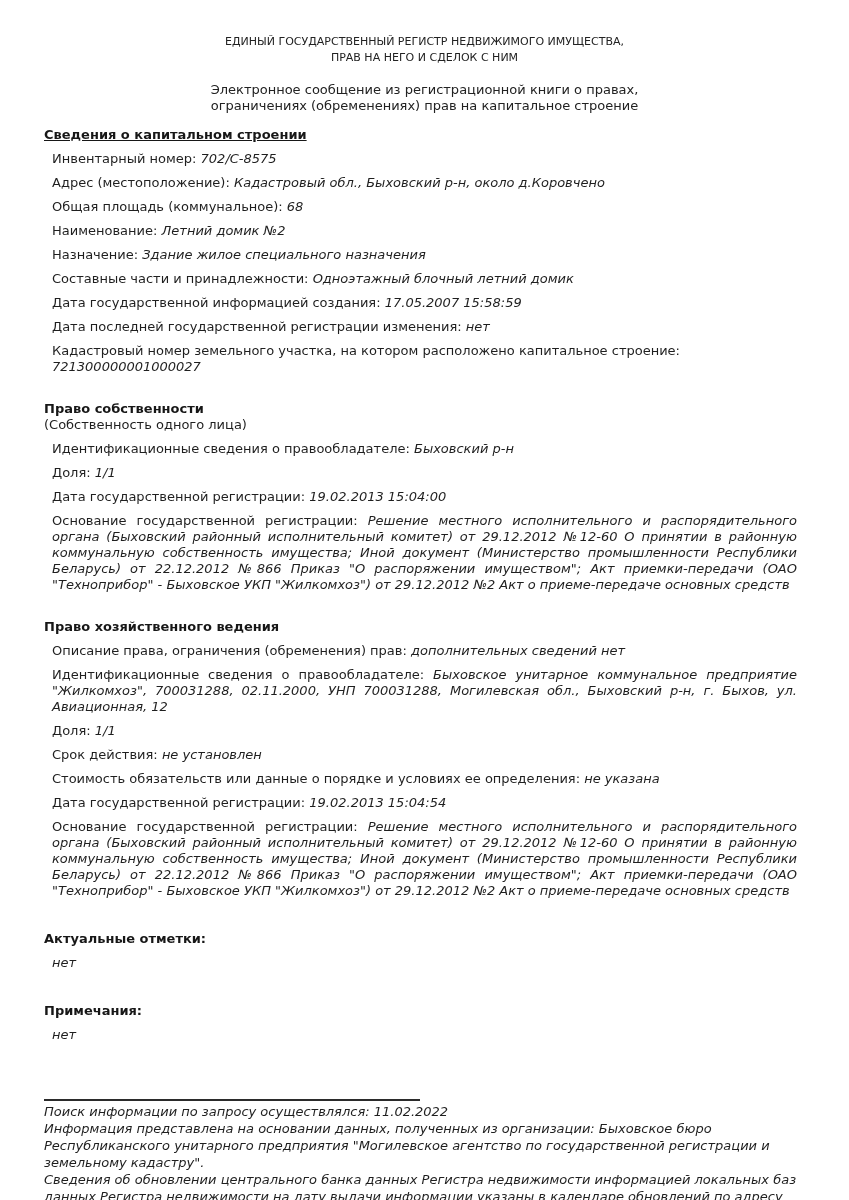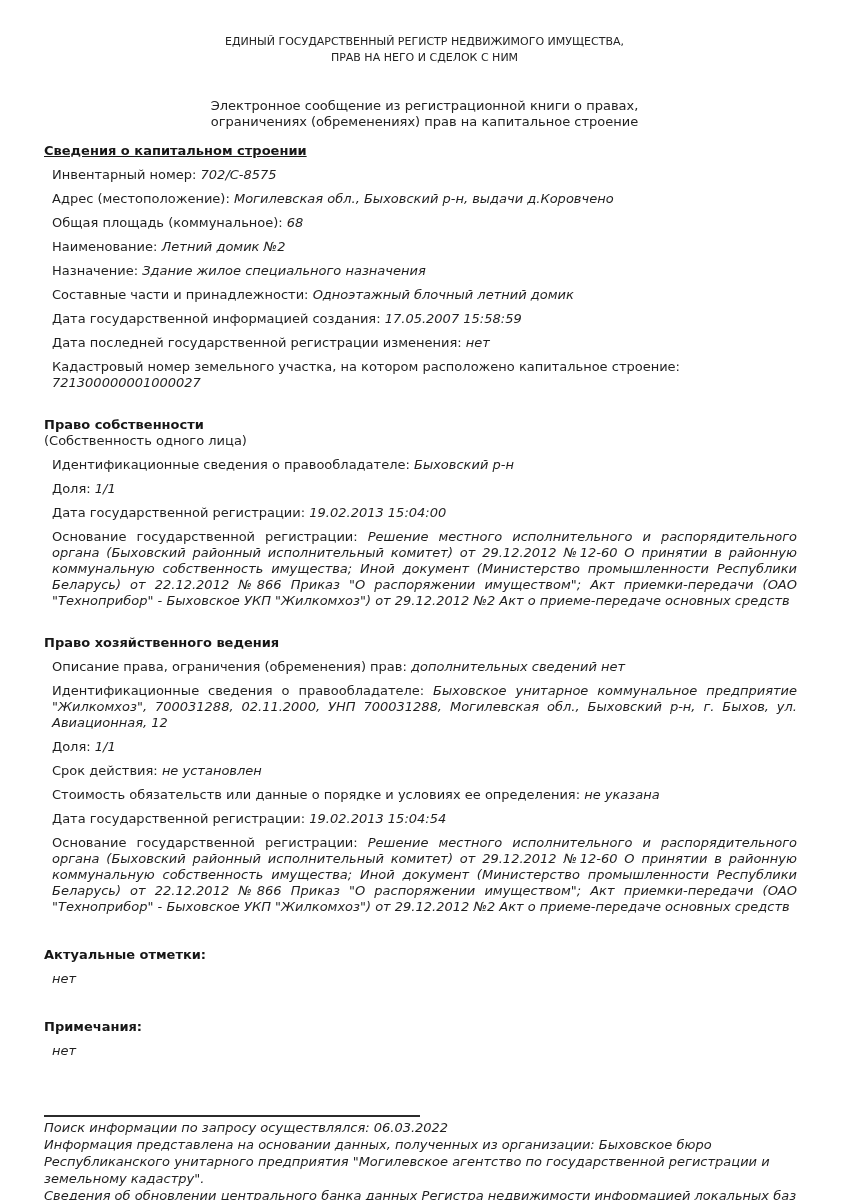--- a/index.html
+++ b/index.html
@@ -19,21 +19,21 @@
     padding: 34px 44px 0 44px;
     box-sizing: border-box;
   }
   .doc-title {
     text-align: center;
     font-size: 11px;
     line-height: 16px;
     color: #222;
   }
   .doc-subtitle {
-    margin-top: 32px;
+    margin-top: 16px;
     text-align: center;
     font-size: 13px;
     line-height: 16px;
     color: #222;
   }
   .section {
     margin-top: 26px;
   }
   .section.first {
     margin-top: 13px;
@@ -98,21 +98,21 @@
   </div>
 
   <div class="doc-subtitle">
     <div>Электронное сообщение из регистрационной книги о правах,</div>
     <div>ограничениях (обременениях) прав на капитальное строение</div>
   </div>
 
   <div class="section first">
     <div class="heading underlined">Сведения о капитальном строении</div>
     <p class="row"><span class="label">Инвентарный номер:</span> <span class="value">702/С-8575</span></p>
-    <p class="row"><span class="label">Адрес (местоположение):</span> <span class="value">Могилевская обл., Быховский р-н, выдачи д.Коровчено</span></p>
+    <p class="row"><span class="label">Адрес (местоположение):</span> <span class="value">Кадастровый обл., Быховский р-н, около д.Коровчено</span></p>
     <p class="row"><span class="label">Общая площадь (коммунальное):</span> <span class="value">68</span></p>
     <p class="row"><span class="label">Наименование:</span> <span class="value">Летний домик №2</span></p>
     <p class="row"><span class="label">Назначение:</span> <span class="value">Здание жилое специального назначения</span></p>
     <p class="row"><span class="label">Составные части и принадлежности:</span> <span class="value">Одноэтажный блочный летний домик</span></p>
     <p class="row"><span class="label">Дата государственной информацией создания:</span> <span class="value">17.05.2007 15:58:59</span></p>
     <p class="row"><span class="label">Дата последней государственной регистрации изменения:</span> <span class="value">нет</span></p>
     <p class="row"><span class="label">Кадастровый номер земельного участка, на котором расположено капитальное строение:</span> <span class="value">721300000001000027</span></p>
   </div>
 
   <div class="section">
@@ -141,19 +141,19 @@
   </div>
 
   <div class="section gap-section">
     <div class="heading">Примечания:</div>
     <p class="row"><span class="value">нет</span></p>
   </div>
 
   <div class="footer-divider"></div>
 
   <div class="footer">
-    <p>Поиск информации по запросу осуществлялся: 06.03.2022</p>
+    <p>Поиск информации по запросу осуществлялся: 11.02.2022</p>
     <p>Информация представлена на основании данных, полученных из организации: Быховское бюро Республиканского унитарного предприятия "Могилевское агентство по государственной регистрации и земельному кадастру".</p>
     <p>Сведения об обновлении центрального банка данных Регистра недвижимости информацией локальных баз данных Регистра недвижимости на дату выдачи информации указаны в календаре обновлений по адресу</p>
     <a class="footer-link">http://gzk.nca.by/statrep.php</a>
   </div>
 
 </div>
 
 </body></html>

